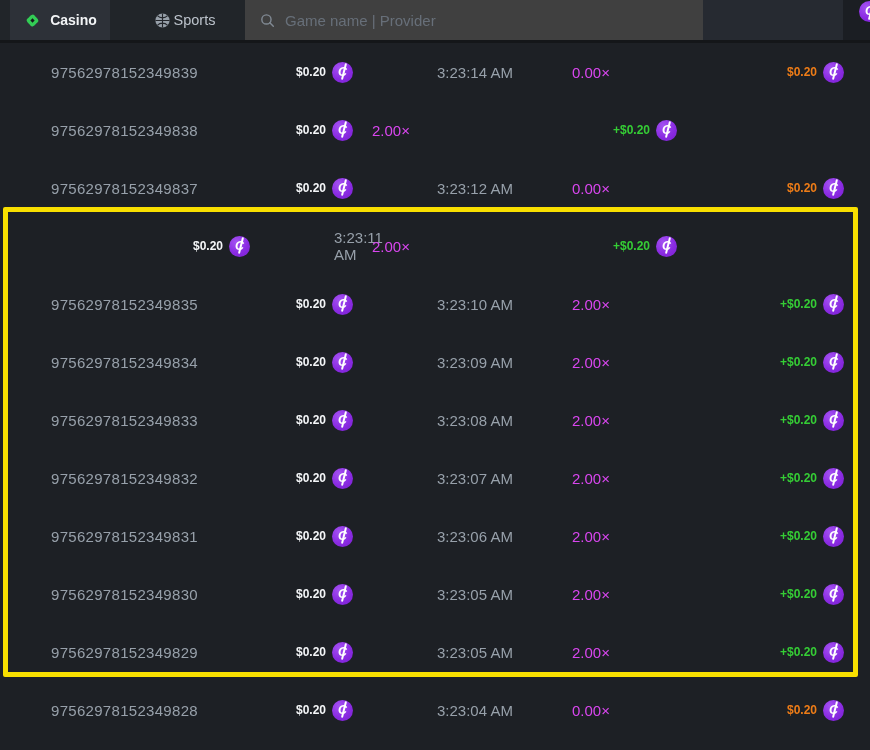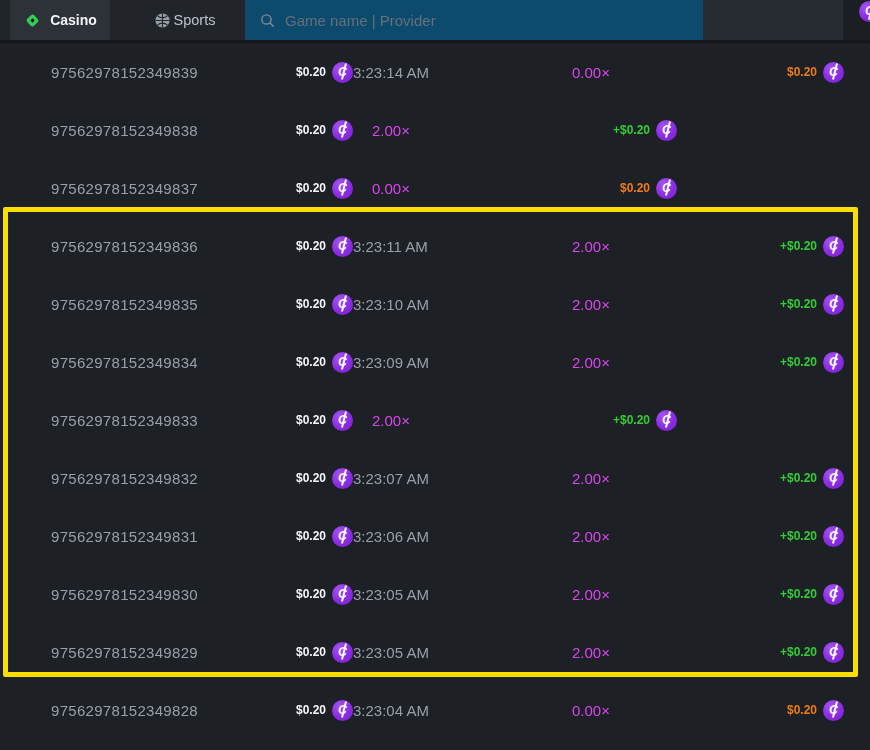--- a/index.html
+++ b/index.html
@@ -16,37 +16,37 @@
             background:#212529; display:flex; align-items:stretch; }
   .nav-shadow { position:absolute; top:40px; left:0; width:870px; height:3px;
                 background:#141619; }
   .tab-casino { width:100px; margin-left:10px; background:#2d3138;
                 display:flex; align-items:center; justify-content:center; gap:8px;
                 cursor:pointer; }
   .tab-casino .lbl { color:#f2f4f6; font-weight:bold; font-size:14px; }
   .tab-sports { width:105px; margin-left:22px; display:flex; align-items:center;
                 justify-content:center; gap:3px; cursor:pointer; }
   .tab-sports .lbl { color:#bcc3cb; font-size:14.5px; }
-  .searchbox { width:458px; margin-left:8px; background:#0c4a6e;
+  .searchbox { width:458px; margin-left:8px; background:#404040;
                display:flex; align-items:center; padding-left:14px; gap:9px; }
   .searchbox input { flex:1; background:transparent; border:none; outline:none;
                      color:#c9d0d8; font-size:15px;
                      font-family:"Liberation Sans","DejaVu Sans",sans-serif; }
   .searchbox input::placeholder { color:#676f79; }
   .nav-panel { width:140px; background:#262a31; }
   .nav-end { flex:1; background:#1b1e23; position:relative; overflow:hidden; }
   .nav-end .coin { position:absolute; top:1px; right:-10px; }
 
   
   .bets { position:absolute; top:43px; left:0; width:870px; }
   .trow { display:grid; grid-template-columns:250px 103px 200px 150px 1fr;
           align-items:center; height:58px; cursor:pointer; }
   .cell.id   { padding-left:51px; font-size:15px; color:#97a0aa; letter-spacing:.3px; }
   .cell.bet  { display:flex; align-items:center; justify-content:flex-end; gap:6px; }
-  .cell.time { font-size:15px; color:#97a0aa; }
+  .cell.time { padding-left:84px; font-size:15px; color:#97a0aa; }
   .cell.mult { padding-left:19px; font-size:15px; color:#d946ef; }
   .cell.payout { display:flex; align-items:center; justify-content:flex-end;
                  gap:6px; padding-right:26px; }
   .amt { font-size:12px; font-weight:bold; }
   .amt.white { color:#f4f6f8; }
   .amt.win   { color:#35cd35; }
   .amt.loss  { color:#ee7c17; }
 
   
   .coin { width:21px; height:21px; border-radius:50%; flex:0 0 21px;
@@ -145,30 +145,30 @@
       </div>
     </div>
     <div class="trow">
       <span class="cell id">97562978152349837</span>
       <div class="cell bet">
         <span class="amt white">$0.20</span>
         <span class="coin">
           <span class="coin-c">C</span>
         </span>
       </div>
+      <span class="cell time">3:23:12 AM</span>
       <span class="cell mult">0.00×</span>
       <div class="cell payout">
         <span class="amt loss">$0.20</span>
         <span class="coin">
           <span class="coin-c">C</span>
         </span>
       </div>
     </div>
     <div class="trow">
-      <span class="cell id">97562978152349836</span>
       <div class="cell bet">
         <span class="amt white">$0.20</span>
         <span class="coin">
           <span class="coin-c">C</span>
         </span>
       </div>
       <span class="cell time">3:23:11 AM</span>
       <span class="cell mult">2.00×</span>
       <div class="cell payout">
         <span class="amt win">+$0.20</span>
@@ -212,20 +212,21 @@
       </div>
     </div>
     <div class="trow">
       <span class="cell id">97562978152349833</span>
       <div class="cell bet">
         <span class="amt white">$0.20</span>
         <span class="coin">
           <span class="coin-c">C</span>
         </span>
       </div>
+      <span class="cell time">3:23:08 AM</span>
       <span class="cell mult">2.00×</span>
       <div class="cell payout">
         <span class="amt win">+$0.20</span>
         <span class="coin">
           <span class="coin-c">C</span>
         </span>
       </div>
     </div>
     <div class="trow">
       <span class="cell id">97562978152349832</span>

